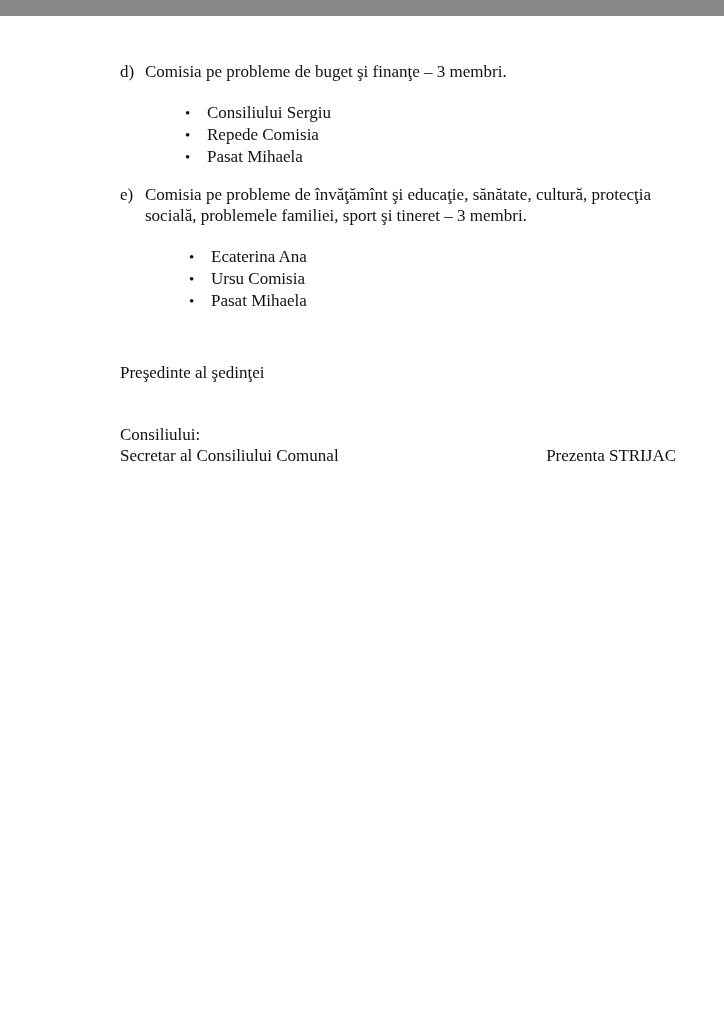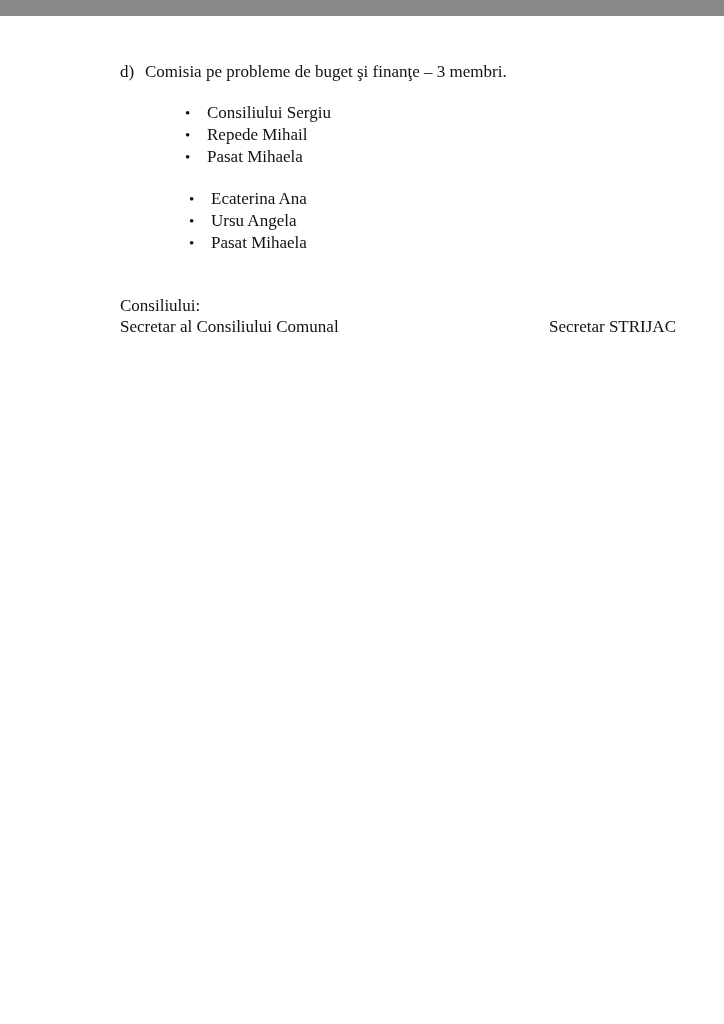--- a/index.html
+++ b/index.html
@@ -68,46 +68,48 @@
 
   <p class="list-item item-d"><span class="item-label">d)</span><span>Comisia pe probleme de buget şi finanţe – 3 membri.</span></p>
 
   <ul class="members members-d">
     <li>
       <span class="bullet">•</span>
       <span>Consiliului Sergiu</span>
     </li>
     <li>
       <span class="bullet">•</span>
-      <span>Repede Mihail</span>
+      <span>Repede Comisia</span>
+    </li>
+    <li>
+      <span class="bullet">•</span>
+      <span>Pasat Mihaela</span>
+    </li>
+  </ul>
+
+  <p class="list-item item-e"><span class="item-label">e)</span><span>Comisia pe probleme de învăţămînt şi educaţie, sănătate, cultură, protecţia socială, problemele familiei, sport şi tineret – 3 membri.</span></p>
+
+  <ul class="members members-e">
+    <li>
+      <span class="bullet">•</span>
+      <span>Ecaterina Ana</span>
+    </li>
+    <li>
+      <span class="bullet">•</span>
+      <span>Ursu Comisia</span>
     </li>
     <li>
       <span class="bullet">•</span>
       <span>Pasat Mihaela</span>
     </li>
   </ul>
 
 
-  <ul class="members members-e">
-    <li>
-      <span class="bullet">•</span>
-      <span>Ecaterina Ana</span>
-    </li>
-    <li>
-      <span class="bullet">•</span>
-      <span>Ursu Angela</span>
-    </li>
-    <li>
-      <span class="bullet">•</span>
-      <span>Pasat Mihaela</span>
-    </li>
-  </ul>
-
-
+  <p class="sig-president">Preşedinte al şedinţei</p>
 
   <p class="sig-countersigned">Consiliului:</p>
 
   <div class="sig-row">
     <span>Secretar al Consiliului Comunal</span>
-    <span>Secretar STRIJAC</span>
+    <span>Prezenta STRIJAC</span>
   </div>
 
 </div>
 
 </body></html>

